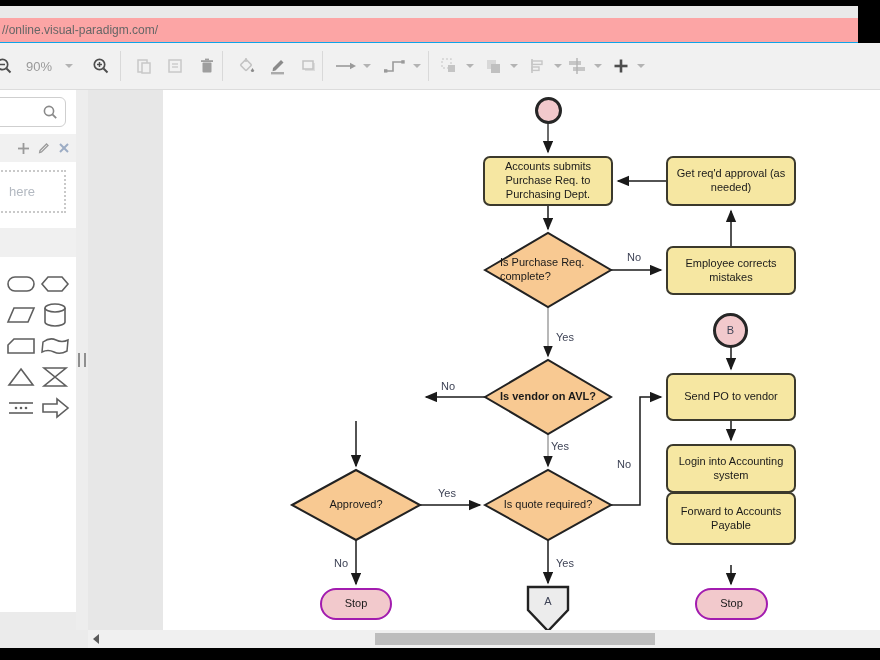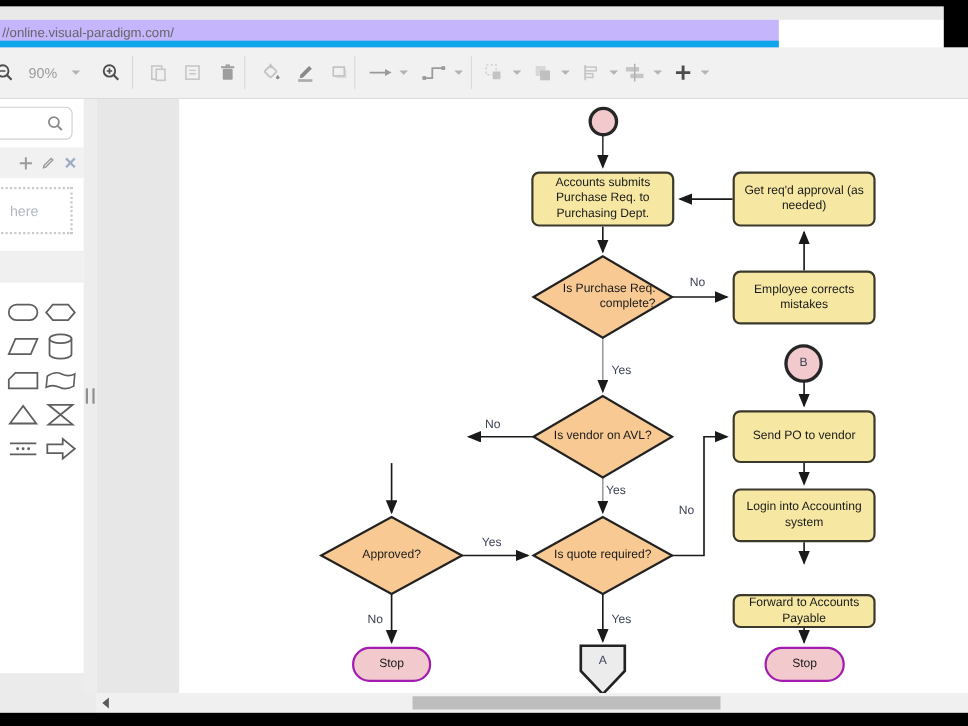--- a/index.html
+++ b/index.html
@@ -4,22 +4,22 @@
 <style>
   * { box-sizing: border-box; margin: 0; padding: 0; }
   html,body { width:880px; height:660px; overflow:hidden; background:#fff;
     font-family:"Liberation Sans", sans-serif; }
   .abs { position:absolute; }
   #app { position:relative; width:880px; height:660px; background:#fff; }
 
   
   #top-black { left:0; top:0; width:880px; height:6px; background:#000; z-index:30; }
   #tab-strip { left:0; top:6px; width:858px; height:12px; background:#e9e9e9; z-index:30; }
-  #url-row { left:0; top:18px; width:708px; height:25px; background:#c4b5fd; z-index:30;
-    border-bottom:6px solid #0ea5e9; }
+  #url-row { left:0; top:18px; width:858px; height:25px; background:#fca5a5; z-index:30;
+    border-bottom:1px solid #0ea5e9; }
   #url-text { position:absolute; left:2px; top:5px; font-size:12px; color:#666; }
   #corner-black { left:858px; top:0; width:22px; height:43px; background:#000; z-index:31; }
 
   
   #toolbar { left:0; top:43px; width:880px; height:47px; background:#f1f1f1; z-index:29;
     border-bottom:1px solid #dcdcdc; }
   .tb { position:absolute; top:0; height:46px; display:flex; align-items:center; justify-content:center; }
   .tb-sep { position:absolute; top:8px; width:1px; height:30px; background:#d9d9d9; }
   .caret { width:0; height:0; border-left:4px solid transparent; border-right:4px solid transparent;
     border-top:4px solid #b3b3b3; }
@@ -46,21 +46,21 @@
   #canvas-margin { left:88px; top:90px; width:75px; height:540px; background:#e7e7e7; z-index:1; }
   #canvas-page { left:163px; top:90px; width:717px; height:540px; background:#fff; z-index:1; }
   #edges-svg { left:0; top:0; width:880px; height:660px; z-index:5; pointer-events:none; }
 
   .node { position:absolute; z-index:6; display:flex; align-items:center; justify-content:center;
     text-align:center; font-size:11px; line-height:1.25; color:#1a1a1a; }
   .proc { background:#f6e7a2; border:2px solid #3b392c; border-radius:7px; padding:2px 7px; }
   .term { background:#f2c9cc; border:2px solid #a21caf; border-radius:16px; }
   .circ { background:#f2c9cc; border:3px solid #262626; border-radius:50%; color:#3e4356; }
   .dia-label { position:absolute; z-index:6; display:flex; align-items:center; justify-content:center;
-    text-align:right; font-size:11px; line-height:1.25; color:#1a1a1a; }
+    text-align:left; font-size:11px; line-height:1.25; color:#1a1a1a; }
   .edge-label { position:absolute; z-index:7; font-size:11px; color:#3e4356; }
 
   
   #hscroll { left:88px; top:630px; width:792px; height:18px; background:#f0f0f0; z-index:20; }
   #hscroll-thumb { position:absolute; left:287px; top:3px; width:280px; height:12px; background:#bdbdbd; }
   #hscroll-left { position:absolute; left:5px; top:4px; width:0; height:0;
     border-top:5px solid transparent; border-bottom:5px solid transparent; border-right:6px solid #5a5a5a; }
   #bottom-black { left:0; top:648px; width:880px; height:12px; background:#000; z-index:30; }
 </style>
 </head>
@@ -322,34 +322,34 @@
     </div>
   <div class="node circ" style="left:713px;top:313px;width:35px;height:35px;font-size:11px;">
       <span>B</span>
     </div>
   <div class="node proc" style="left:666px;top:373px;width:130px;height:48px;">
       <span>Send PO to vendor</span>
     </div>
   <div class="node proc" style="left:666px;top:444px;width:130px;height:49px;">
       <span>Login into Accounting system</span>
     </div>
-  <div class="node proc" style="left:666px;top:540px;width:130px;height:31px;">
+  <div class="node proc" style="left:666px;top:492px;width:130px;height:53px;">
       <span>Forward to Accounts Payable</span>
     </div>
   <div class="node term" style="left:320px;top:588px;width:72px;height:32px;">
       <span>Stop</span>
     </div>
   <div class="node term" style="left:695px;top:588px;width:73px;height:32px;">
       <span>Stop</span>
     </div>
 
   <div class="dia-label" style="left:500px;top:248px;width:96px;height:44px;">
       <span>Is Purchase Req. complete?</span>
     </div>
-  <div class="dia-label" style="left:493px;top:390px;width:110px;height:14px;">
+  <div class="dia-label" style="left:493px;top:390px;width:110px;height:14px;font-weight:bold;">
       <span>Is vendor on AVL?</span>
     </div>
   <div class="dia-label" style="left:316px;top:498px;width:80px;height:14px;">
       <span>Approved?</span>
     </div>
   <div class="dia-label" style="left:493px;top:498px;width:110px;height:14px;">
       <span>Is quote required?</span>
     </div>
   <div class="dia-label" style="left:536px;top:594px;width:24px;height:16px;color:#3e4356;">
       <span>A</span>

